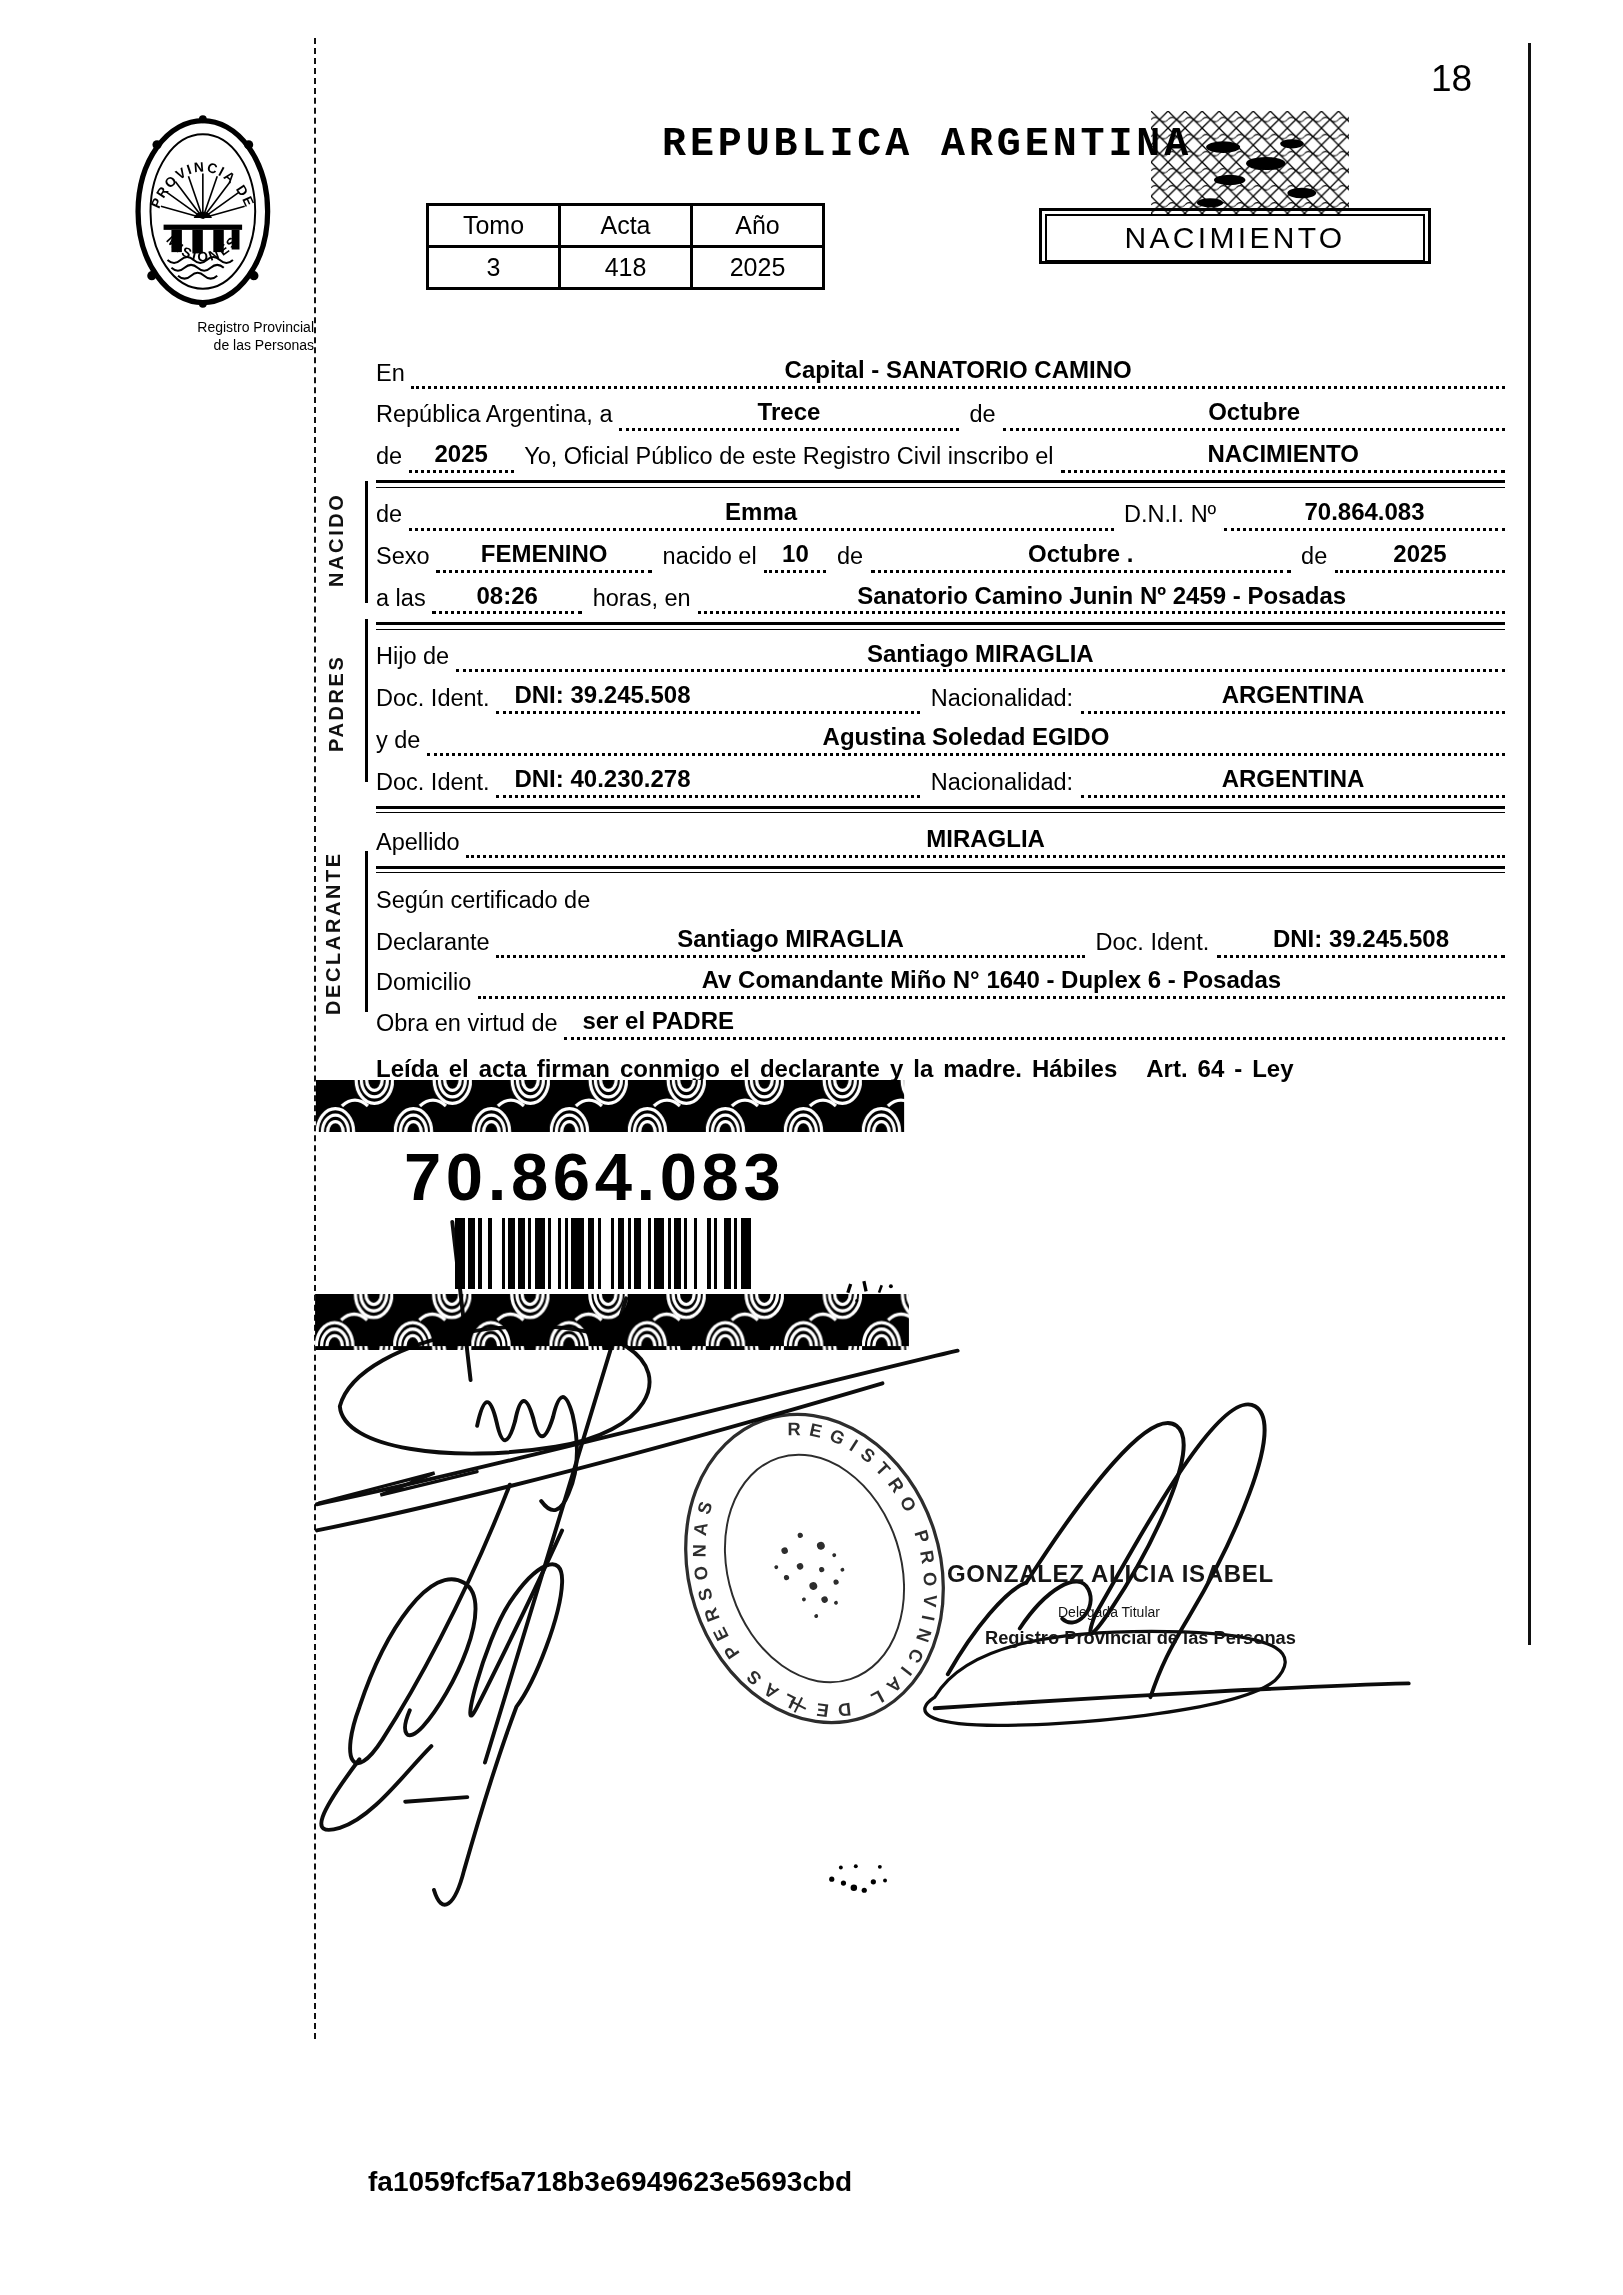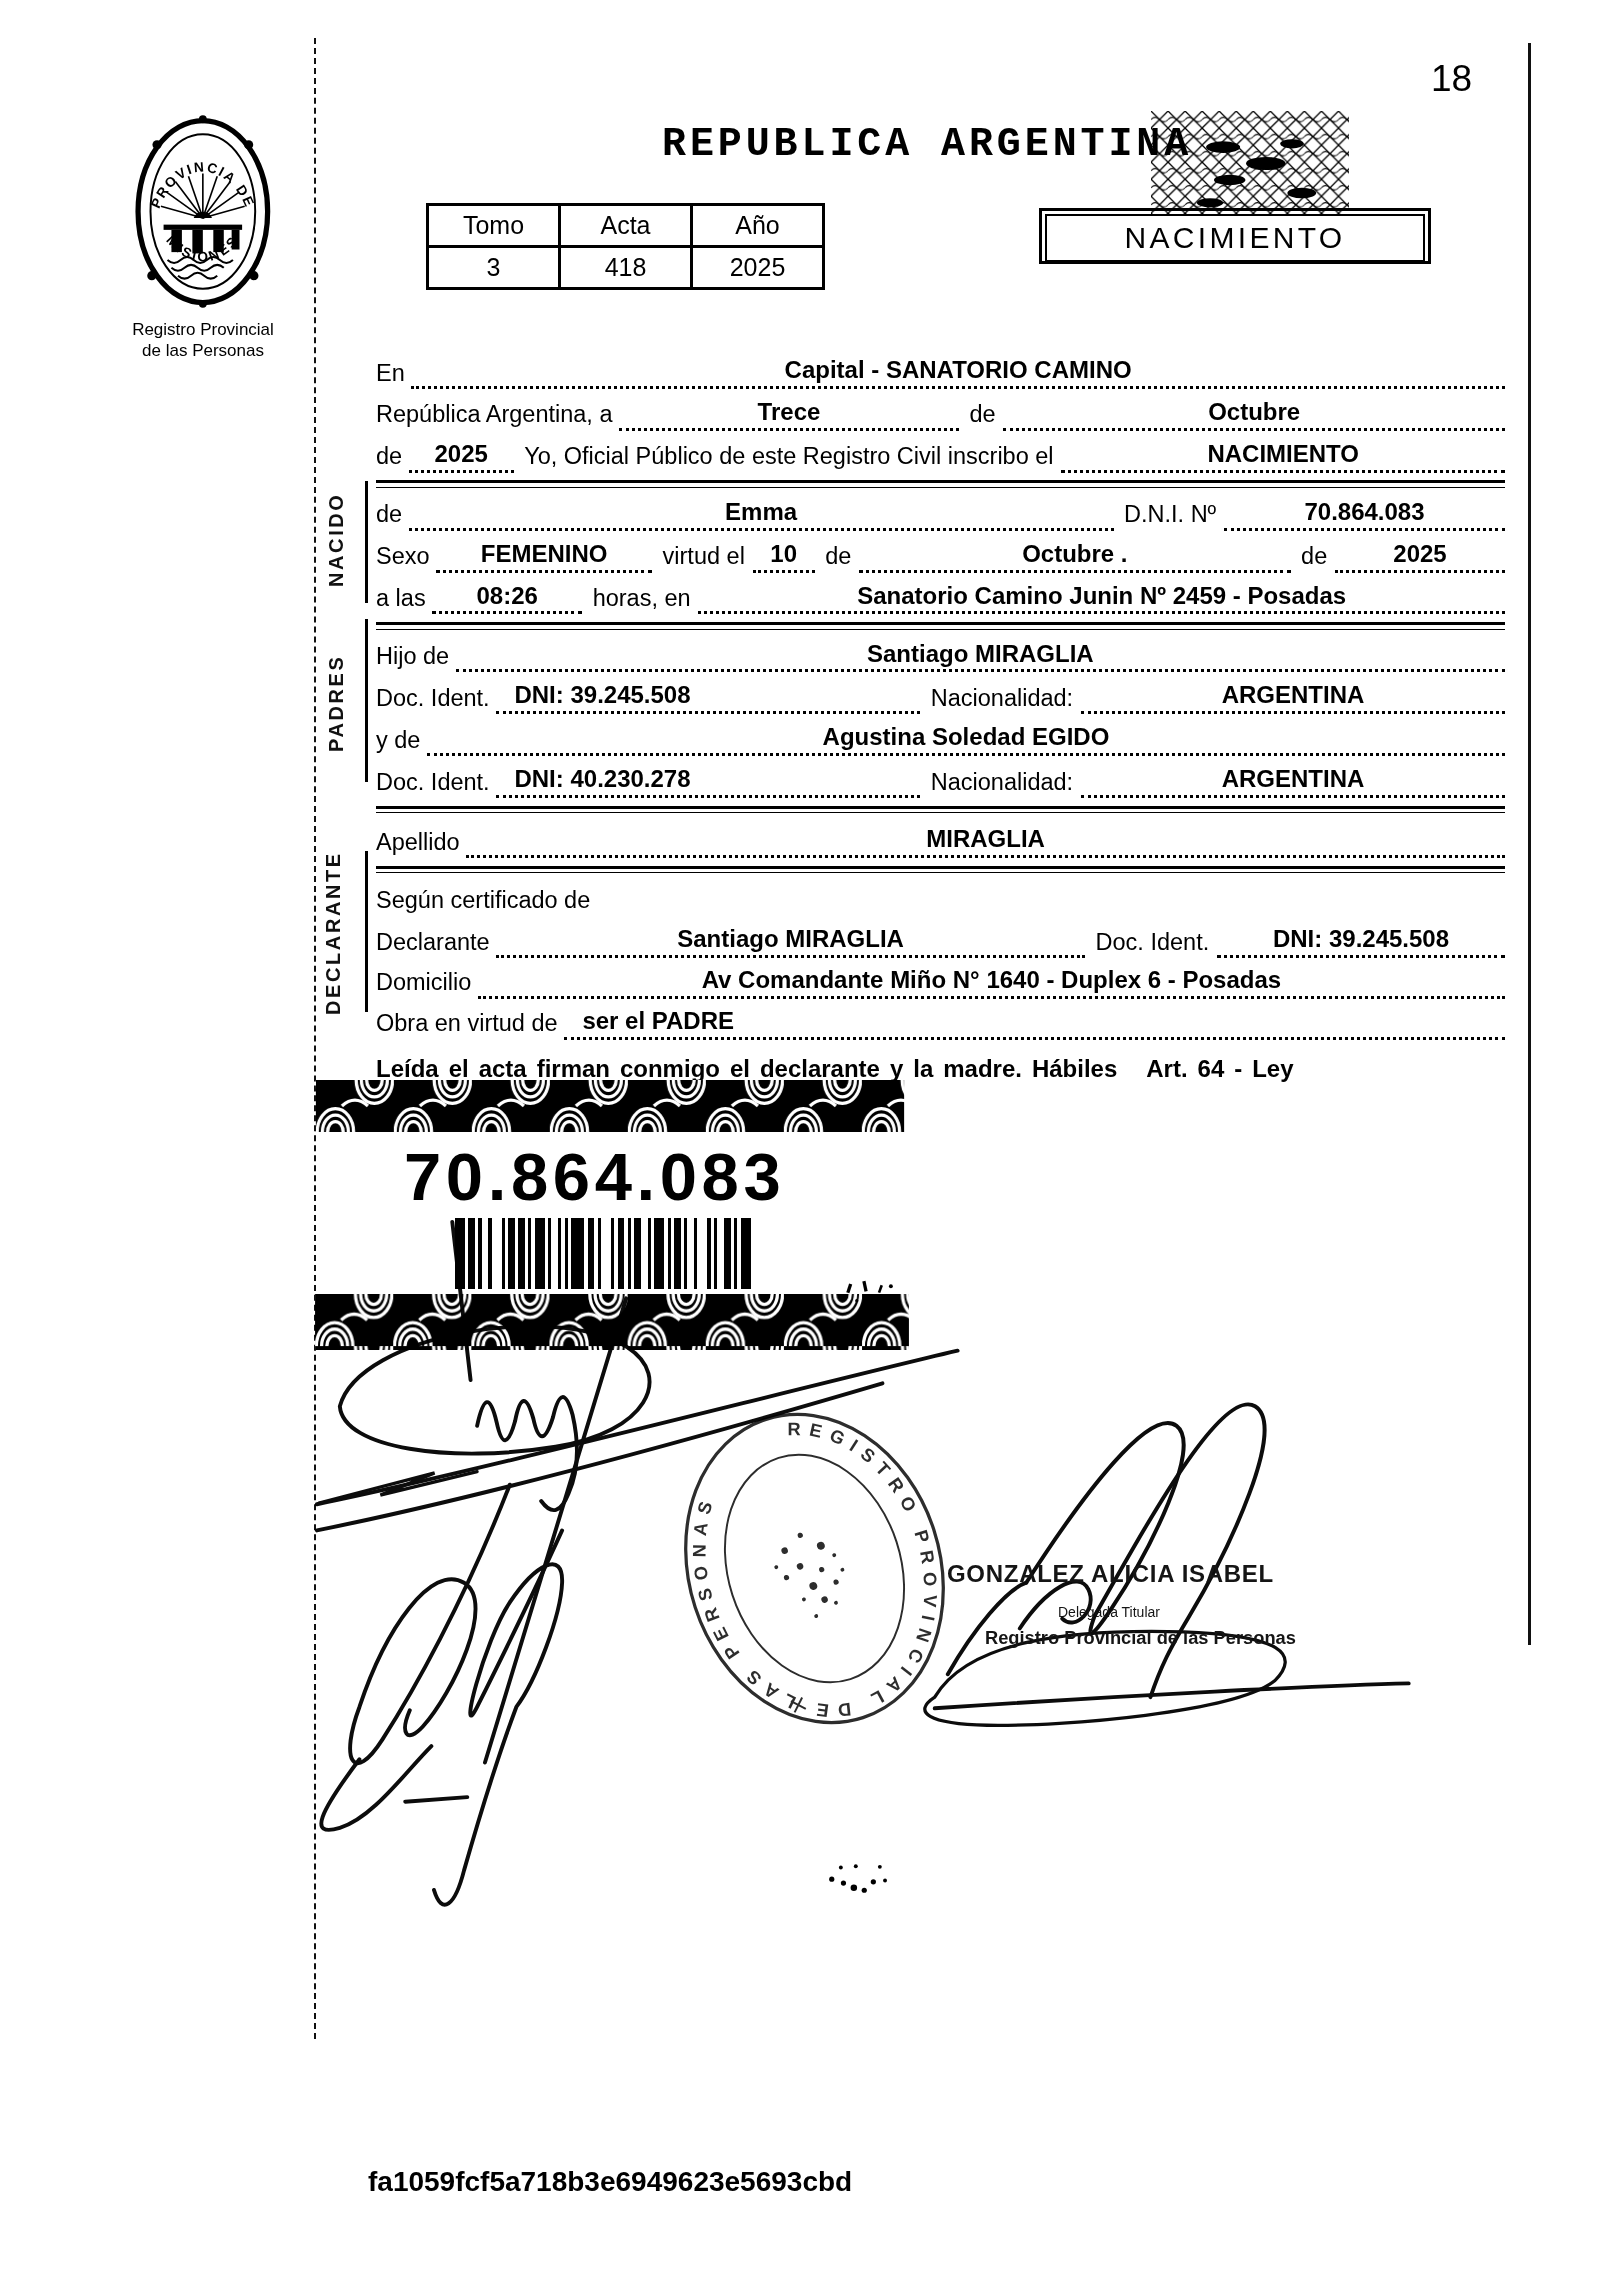--- a/index.html
+++ b/index.html
@@ -8,22 +8,22 @@
 
   
   .border-left{position:absolute;left:314px;top:38px;height:2001px;width:0;
                border-left:2px dashed #111;}
   .border-right{position:absolute;left:1528px;top:43px;height:1602px;width:2.6px;background:#111;}
 
   .pagenum{position:absolute;left:1431px;top:58px;font-size:37px;font-weight:500;}
 
   
   .seal{position:absolute;left:123px;top:108px;}
-  .seal-caption{position:absolute;left:92px;top:319px;width:222px;text-align:center;
-                font-size:17px;line-height:1.25;font-weight:500;}
+  .seal-caption{position:absolute;left:92px;top:319px;width:222px;text-align:right;
+                font-size:14px;line-height:1.25;font-weight:500;}
 
   
   .doc-title{position:absolute;left:662px;top:122px;font-family:"Liberation Mono",monospace;
              font-weight:700;font-size:40px;letter-spacing:3.9px;white-space:nowrap;}
   .mesh{position:absolute;left:1151px;top:111px;}
 
   .nac-box{position:absolute;left:1039px;top:208px;width:392px;height:56px;
            border:3.9px solid #000;box-sizing:border-box;padding:2.6px;}
   .nac-box-inner{border:2px solid #000;height:100%;display:flex;align-items:center;
                  justify-content:center;font-size:30px;letter-spacing:3.3px;}
@@ -220,21 +220,21 @@
       <span class="lbl mid">D.N.I. Nº</span>
       <span class="fill" style="flex:0 0 281px;">
           <span class="val">70.864.083</span>
         </span>
     </div>
     <div class="row">
       <span class="lbl">Sexo</span>
       <span class="fill" style="flex:0 0 216px;">
           <span class="val">FEMENINO</span>
         </span>
-      <span class="lbl mid">virtud el</span>
+      <span class="lbl mid">nacido el</span>
       <span class="fill" style="flex:0 0 62px;">
           <span class="val">10</span>
         </span>
       <span class="lbl mid">de</span>
       <span class="fill grow">
           <span class="val">Octubre .</span>
         </span>
       <span class="lbl mid">de</span>
       <span class="fill" style="flex:0 0 170px;">
           <span class="val">2025</span>

